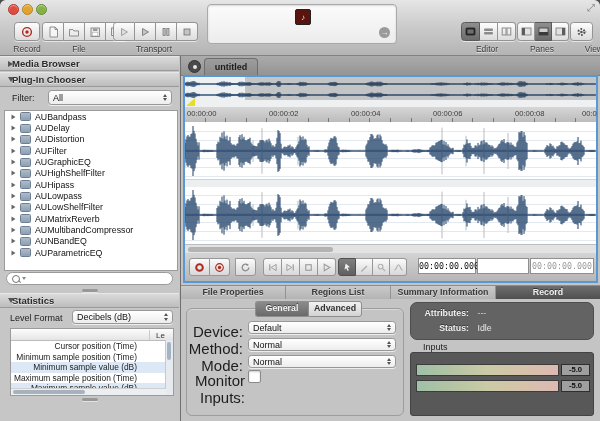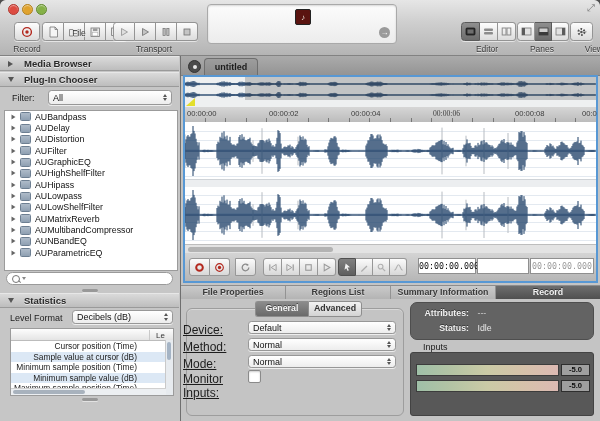--- a/index.html
+++ b/index.html
@@ -32,21 +32,21 @@
   #appicon{left:87px;top:4px;width:14px;height:14px;background:#5a1410;border:1px solid #222;border-radius:2px;
     display:flex;align-items:center;justify-content:center;color:#e8e2d8;font-size:8px;}
   #appinfo{left:0;right:0;bottom:5px;text-align:center;font-size:8.5px;color:#222;}
   #go-arrow{right:6px;bottom:5px;width:11px;height:11px;border-radius:50%;background:#9a9a9a;
     color:#fff;font-size:8px;line-height:11px;text-align:center;}
   
   #sidebar{left:0;top:56px;width:180px;height:365px;background:#c6c6c6;border-right:1px solid #6f6f6f;}
   .shead{left:0;width:179px;height:15px;background:linear-gradient(#dadada,#bdbdbd);
     border-top:1px solid #e7e7e7;border-bottom:1px solid #9a9a9a;
     font-size:9.5px;font-weight:bold;color:#2b2b2b;text-shadow:0 1px 0 #e8e8e8;
-    display:flex;align-items:center;padding-left:24px;box-sizing:border-box;}
+    display:flex;align-items:center;padding-left:12px;box-sizing:border-box;}
   .tri-r{width:0;height:0;border-top:3.5px solid transparent;border-bottom:3.5px solid transparent;border-left:5px solid #555;}
   .tri-d{width:0;height:0;border-left:3.5px solid transparent;border-right:3.5px solid transparent;border-top:5px solid #555;}
   .shead .tri-r,.shead .tri-d{position:absolute;left:8px;}
   .flabel{font-size:9px;color:#222;}
   .dropdown{background:linear-gradient(#fff,#ededed);border:1px solid #979797;border-radius:3.5px;
     display:flex;align-items:center;font-size:9px;color:#111;padding:0 4px;box-sizing:border-box;
     box-shadow:0 1px 0 rgba(255,255,255,.7);}
   .dropdown .dtxt{flex:1;overflow:hidden;white-space:nowrap;}
   .dd-ar{display:flex;flex-direction:column;gap:1.5px;margin-left:3px;}
   .dd-ar i{display:block;width:0;height:0;border-left:2.5px solid transparent;border-right:2.5px solid transparent;}
@@ -122,21 +122,21 @@
   
   #recpanel{left:0;top:243px;width:419px;height:122px;background:#c4c4c4;}
   #groupbox{left:5px;top:9px;width:216px;height:106px;border:1px solid #9d9d9d;border-radius:6px;
     box-shadow:inset 0 1px 0 #d8d8d8;}
   #ga-seg{left:74px;top:2px;display:flex;}
   .gseg{width:52px;height:14px;border:1px solid #8e8e8e;background:linear-gradient(#f2f2f2,#d3d3d3);
     font-size:8.8px;font-weight:bold;color:#333;text-align:center;line-height:13px;}
   .gseg:first-child{border-radius:3px 0 0 3px;border-right:none;}
   .gseg:last-child{border-radius:0 3px 3px 0;}
   .gseg.sel{background:linear-gradient(#8b8b8b,#6a6a6a);color:#f5f5f5;text-shadow:0 -1px 0 #444;}
-  .frow-label{position:absolute;width:60px;font-size:12px;color:#1d1d1d;text-decoration:underline;}
+  .frow-label{position:absolute;width:60px;text-align:right;font-size:15px;color:#1d1d1d;}
   .frow-dd{position:absolute;left:67px;width:148px;height:13px;}
   #monitor-cb{left:67px;top:71px;width:11px;height:11px;background:#fff;border:1px solid #8a8a8a;border-radius:2px;
     box-shadow:inset 0 1px 2px rgba(0,0,0,.2);}
   #attrbox{left:229px;top:3px;width:182px;height:36px;background:#636363;border:1px solid #4e4e4e;border-radius:7px;}
   .arow{position:absolute;left:0;font-size:8.8px;}
   .alabel{display:inline-block;width:58px;text-align:right;color:#f0f0f0;font-weight:bold;text-shadow:0 -1px 0 #3a3a3a;}
   .avalue{color:#e8e8e8;margin-left:6px;}
   #inputs-label{left:230px;top:43px;font-size:9px;color:#1d1d1d;margin-left:12px;}
   #metersbox{left:229px;top:53px;width:182px;height:62px;background:#585858;border:1px solid #434343;border-radius:3px;}
   .meter{position:absolute;left:5px;width:141px;height:10px;border:1px solid #3c3c3c;
@@ -214,21 +214,21 @@
         </svg>
         </span>
       <span class="tbtn">
         <svg width="12" height="12" viewBox="0 0 12 12">
           <rect x="3" y="3" width="6" height="6" fill="#c4c4c4" stroke="#6f6f6f" stroke-width=".8"></rect>
         </svg>
         </span>
     </span>
 
     <span class="abs tlabel" style="left:6px;top:44px;width:42px;text-align:center;">Record</span>
-    <span class="abs tlabel" style="left:58px;top:28px;width:42px;text-align:center;">File</span>
+    <span class="abs tlabel" style="left:58px;top:44px;width:42px;text-align:center;">File</span>
     <span class="abs tlabel" style="left:125px;top:44px;width:58px;text-align:center;">Transport</span>
 
     <div class="abs" id="appbox">
       <span class="abs" id="appicon">♪</span>
       <span class="abs" id="go-arrow">→</span>
     </div>
 
     <span class="abs seg" style="left:461px;top:22px;">
       <span class="tbtn sel" style="width:17px;">
         <svg width="11" height="9" viewBox="0 0 11 9">
@@ -390,21 +390,20 @@
           <i class="u"></i>
           <i class="d"></i>
         </span>
     </span>
 
     <div class="abs" id="stats-table">
       <div class="st-head">
         <span class="col">Le</span>
       </div>
       <div class="st-row">Cursor position (Time)</div>
-      <div class="st-row alt">Sample value at cursor (dB)</div>
       <div class="st-row">Minimum sample position (Time)</div>
       <div class="st-row alt">Minimum sample value (dB)</div>
       <div class="st-row">Maximum sample position (Time)</div>
       <div class="st-row alt">Maximum sample value (dB)</div>
       <div class="abs" id="st-vscroll">
           <div class="abs" id="st-vthumb"></div>
         </div>
       <div class="abs" id="st-hscroll">
           <div class="abs" id="st-hthumb"></div>
         </div>
@@ -434,21 +433,21 @@
             <path class="npeaks" d="M0 2.9V5.1M1 2.3V5.7M2 1.9V6.1M3 1.7V6.3M4 2.0V6.0M5 2.0V6.0M6 1.6V6.4M7 1.5V6.5M8 1.0V7.0M9 1.1V6.9M10 1.5V6.5M11 2.3V5.7M12 2.7V5.3M13 3.2V4.8M14 2.8V5.2M15 3.6V4.4M16 3.6V4.4M17 3.6V4.4M18 3.6V4.4M19 3.6V4.4M20 3.6V4.4M21 3.6V4.4M22 3.6V4.4M23 3.6V4.4M24 3.6V4.4M25 3.6V4.4M26 3.6V4.4M27 3.6V4.4M28 3.6V4.4M29 3.6V4.4M30 3.6V4.4M31 3.6V4.4M32 3.0V5.0M33 2.7V5.3M34 2.8V5.2M35 2.0V6.0M36 2.2V5.8M37 1.4V6.6M38 2.2V5.8M39 1.2V6.8M40 1.9V6.1M41 2.3V5.7M42 1.8V6.2M43 2.5V5.5M44 2.5V5.5M45 2.0V6.0M46 2.9V5.1M47 3.1V4.9M48 3.1V4.9M49 3.1V4.9M50 3.2V4.8M51 3.3V4.7M52 3.0V5.0M53 2.9V5.1M54 2.0V6.0M55 1.7V6.3M56 2.4V5.6M57 1.6V6.4M58 2.2V5.8M59 2.0V6.0M60 2.4V5.6M61 2.5V5.5M62 2.4V5.6M63 2.3V5.7M64 2.3V5.7M65 2.1V5.9M66 2.8V5.2M67 3.0V5.0M68 3.3V4.7M69 3.2V4.8M70 3.3V4.7M71 3.3V4.7M72 3.4V4.6M73 2.9V5.1M74 2.8V5.2M75 2.5V5.5M76 2.4V5.6M77 2.4V5.6M78 2.4V5.6M79 2.6V5.4M80 2.8V5.2M81 2.5V5.5M82 2.4V5.6M83 2.7V5.3M84 2.2V5.8M85 2.5V5.5M86 2.9V5.1M87 3.3V4.7M88 3.2V4.8M89 3.4V4.6M90 3.4V4.6M91 3.0V5.0M92 2.1V5.9M93 1.0V7.0M94 1.1V6.9M95 1.4V6.6M96 2.9V5.1M97 3.6V4.4M98 3.6V4.4M99 3.4V4.6M100 3.4V4.6M101 3.5V4.5M102 3.4V4.6M103 3.2V4.8M104 3.2V4.8M105 3.1V4.9M106 3.5V4.5M107 3.3V4.7M108 3.5V4.5M109 3.6V4.4M110 3.6V4.4M111 3.4V4.6M112 3.2V4.8M113 3.0V5.0M114 2.6V5.4M115 1.8V6.2M116 2.0V6.0M117 2.4V5.6M118 1.9V6.1M119 2.5V5.5M120 2.2V5.8M121 2.4V5.6M122 3.1V4.9M123 3.5V4.5M124 3.3V4.7M125 3.6V4.4M126 3.6V4.4M127 3.6V4.4M128 3.6V4.4M129 3.6V4.4M130 3.6V4.4M131 3.6V4.4M132 3.6V4.4M133 3.6V4.4M134 3.6V4.4M135 3.6V4.4M136 3.6V4.4M137 3.6V4.4M138 3.6V4.4M139 3.6V4.4M140 3.6V4.4M141 3.6V4.4M142 3.6V4.4M143 3.3V4.7M144 2.8V5.2M145 2.4V5.6M146 2.1V5.9M147 2.2V5.8M148 2.2V5.8M149 1.9V6.1M150 1.9V6.1M151 2.1V5.9M152 2.8V5.2M153 3.4V4.6M154 3.5V4.5M155 3.6V4.4M156 3.6V4.4M157 3.6V4.4M158 3.6V4.4M159 3.6V4.4M160 3.6V4.4M161 3.6V4.4M162 3.6V4.4M163 3.6V4.4M164 3.6V4.4M165 3.6V4.4M166 3.6V4.4M167 3.6V4.4M168 3.6V4.4M169 3.6V4.4M170 3.6V4.4M171 3.6V4.4M172 3.6V4.4M173 3.6V4.4M174 3.6V4.4M175 3.6V4.4M176 3.6V4.4M177 3.6V4.4M178 3.6V4.4M179 3.6V4.4M180 3.6V4.4M181 3.2V4.8M182 2.9V5.1M183 2.5V5.5M184 2.5V5.5M185 2.0V6.0M186 1.6V6.4M187 1.6V6.4M188 1.8V6.2M189 2.3V5.7M190 2.2V5.8M191 2.2V5.8M192 1.8V6.2M193 1.6V6.4M194 2.2V5.8M195 1.6V6.4M196 1.9V6.1M197 2.4V5.6M198 2.9V5.1M199 3.0V5.0M200 3.1V4.9M201 3.0V5.0M202 3.3V4.7M203 3.6V4.4M204 3.6V4.4M205 3.6V4.4M206 3.6V4.4M207 3.6V4.4M208 3.6V4.4M209 3.6V4.4M210 3.6V4.4M211 3.6V4.4M212 3.6V4.4M213 3.6V4.4M214 3.6V4.4M215 3.6V4.4M216 3.6V4.4M217 3.6V4.4M218 3.6V4.4M219 3.6V4.4M220 3.6V4.4M221 3.6V4.4M222 3.6V4.4M223 3.6V4.4M224 3.6V4.4M225 3.6V4.4M226 3.6V4.4M227 3.6V4.4M228 3.6V4.4M229 3.6V4.4M230 3.6V4.4M231 3.6V4.4M232 3.6V4.4M233 3.6V4.4M234 3.6V4.4M235 3.6V4.4M236 3.6V4.4M237 3.6V4.4M238 3.6V4.4M239 3.6V4.4M240 3.6V4.4M241 3.6V4.4M242 3.6V4.4M243 3.6V4.4M244 3.6V4.4M245 3.5V4.5M246 3.4V4.6M247 3.2V4.8M248 3.2V4.8M249 3.2V4.8M250 3.2V4.8M251 2.8V5.2M252 2.8V5.2M253 2.7V5.3M254 2.6V5.4M255 2.6V5.4M256 2.4V5.6M257 2.4V5.6M258 3.0V5.0M259 2.5V5.5M260 3.1V4.9M261 2.7V5.3M262 3.3V4.7M263 3.0V5.0M264 3.4V4.6M265 3.5V4.5M266 3.6V4.4M267 3.6V4.4M268 3.5V4.5M269 3.6V4.4M270 3.6V4.4M271 3.6V4.4M272 3.6V4.4M273 3.6V4.4M274 3.6V4.4M275 3.6V4.4M276 3.6V4.4M277 3.6V4.4M278 3.6V4.4M279 3.1V4.9M280 3.2V4.8M281 3.0V5.0M282 2.3V5.7M283 2.9V5.1M284 2.9V5.1M285 2.8V5.2M286 3.3V4.7M287 3.6V4.4M288 3.5V4.5M289 3.6V4.4M290 3.2V4.8M291 3.2V4.8M292 3.4V4.6M293 2.8V5.2M294 3.2V4.8M295 3.1V4.9M296 2.6V5.4M297 2.5V5.5M298 3.1V4.9M299 2.4V5.6M300 2.9V5.1M301 2.7V5.3M302 2.8V5.2M303 3.1V4.9M304 3.1V4.9M305 3.2V4.8M306 3.4V4.6M307 3.2V4.8M308 3.4V4.6M309 3.6V4.4M310 3.6V4.4M311 3.6V4.4M312 3.5V4.5M313 3.2V4.8M314 3.0V5.0M315 2.9V5.1M316 2.6V5.4M317 2.4V5.6M318 2.7V5.3M319 2.3V5.7M320 2.8V5.2M321 2.9V5.1M322 2.7V5.3M323 2.8V5.2M324 2.8V5.2M325 3.1V4.9M326 2.8V5.2M327 3.1V4.9M328 3.1V4.9M329 3.3V4.7M330 3.4V4.6M331 3.4V4.6M332 2.8V5.2M333 2.5V5.5M334 1.3V6.7M335 1.4V6.6M336 1.2V6.8M337 1.2V6.8M338 2.0V6.0M339 1.3V6.7M340 1.8V6.2M341 2.7V5.3M342 2.9V5.1M343 3.6V4.4M344 3.6V4.4M345 3.6V4.4M346 3.6V4.4M347 3.6V4.4M348 3.6V4.4M349 3.6V4.4M350 3.6V4.4M351 3.6V4.4M352 3.6V4.4M353 3.6V4.4M354 3.6V4.4M355 3.6V4.4M356 3.6V4.4M357 3.6V4.4M358 3.6V4.4M359 3.6V4.4M360 3.6V4.4M361 3.4V4.6M362 3.1V4.9M363 3.3V4.7M364 3.4V4.6M365 2.9V5.1M366 3.0V5.0M367 3.3V4.7M368 3.2V4.8M369 3.5V4.5M370 3.6V4.4M371 3.6V4.4M372 3.3V4.7M373 3.4V4.6M374 3.2V4.8M375 3.2V4.8M376 2.7V5.3M377 2.7V5.3M378 2.8V5.2M379 2.9V5.1M380 3.1V4.9M381 3.2V4.8M382 3.2V4.8M383 3.5V4.5M384 3.6V4.4M385 3.6V4.4M386 3.5V4.5M387 3.3V4.7M388 3.0V5.0M389 2.8V5.2M390 2.7V5.3M391 2.7V5.3M392 2.6V5.4M393 2.0V6.0M394 2.9V5.1M395 2.8V5.2M396 2.5V5.5M397 3.1V4.9M398 3.2V4.8M399 3.4V4.6M400 3.6V4.4M401 3.6V4.4M402 3.6V4.4M403 3.6V4.4M404 3.6V4.4M405 3.6V4.4M406 3.6V4.4M407 3.6V4.4M408 3.6V4.4M409 3.6V4.4M410 3.6V4.4"></path>
         </svg>
         <div class="abs" id="ov-sel"></div>
         <div class="abs" id="ov-marker"></div>
       </div>
 
       <div class="abs" id="ruler">
         <span class="rlabel" style="left:2px;">00:00:00</span>
         <span class="rlabel" style="left:84px;">00:00:02</span>
         <span class="rlabel" style="left:166px;">00:00:04</span>
-        <span class="rlabel" style="left:248px;font-family:Liberation Serif, serif;">00:00:06</span>
+        <span class="rlabel" style="left:248px;">00:00:06</span>
         <span class="rlabel" style="left:330px;">00:00:08</span>
         <span class="rlabel" style="left:397px;">00:0</span>
         <div class="abs" id="rticks"></div>
       </div>
 
       <div class="abs" id="waves">
         <div class="channel" id="ch1">
           <svg class="chwave main-wave" viewBox="0 0 411 56" width="411" height="56" preserveAspectRatio="none">
             <line class="cline" x1="0" y1="28" x2="411" y2="28"></line>
             <path class="gpeaks" d="M0 11.4V44.6M68 17.1V38.9M77 5.2V50.8M113 13.7V42.3M257 4.6V51.4M281 12.7V43.3M299 5.0V51.0M323 10.0V46.0"></path>

